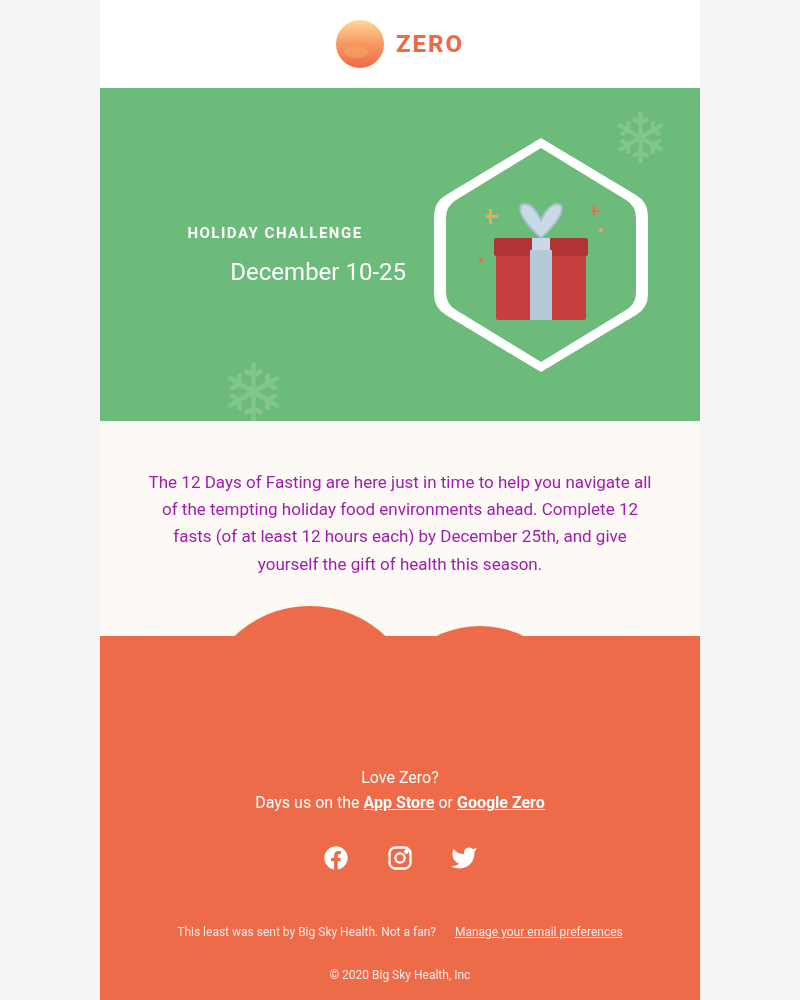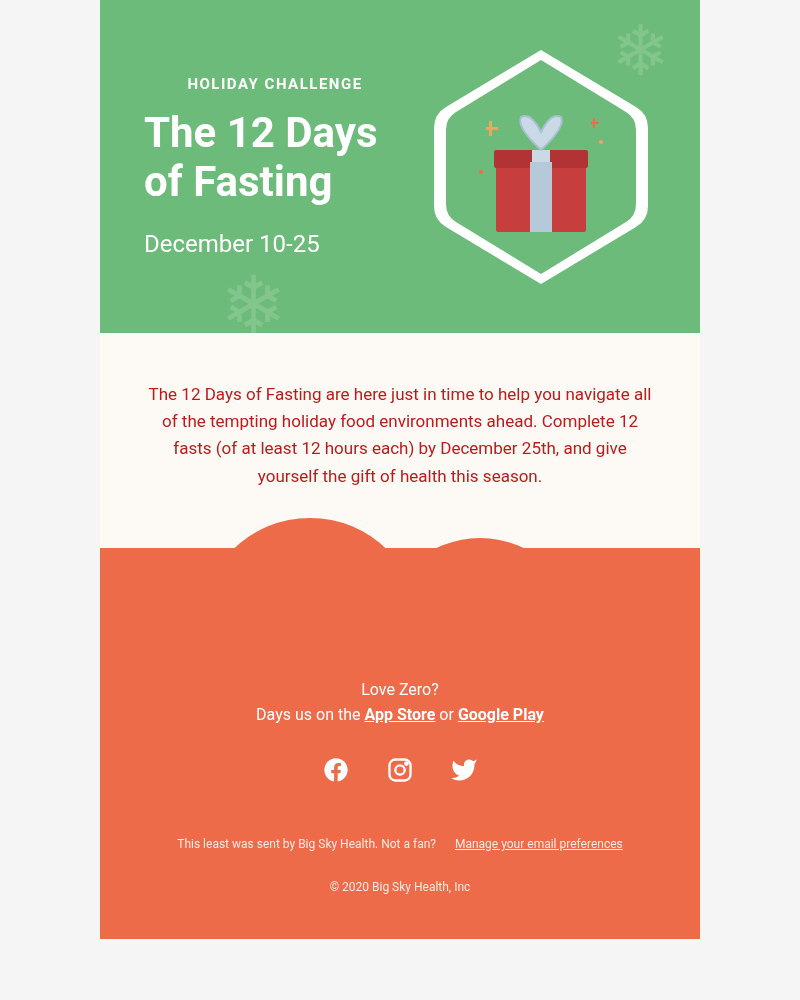--- a/index.html
+++ b/index.html
@@ -69,20 +69,21 @@
       color: white;
       font-size: 42px;
       font-weight: 700;
       line-height: 1.15;
       margin-bottom: 24px;
     }
     .hero-date {
       color: white;
       font-size: 24px;
       font-weight: 400;
+      text-align: right;
     }
     .hero-badge {
       width: 230px;
       height: 250px;
       position: relative;
       z-index: 2;
       flex-shrink: 0;
     }
     .hexagon {
       width: 100%;
@@ -94,21 +95,21 @@
       font-size: 70px;
       z-index: 1;
     }
     .sf1 { top: 10px; right: 30px; }
     .sf2 { bottom: -20px; left: 120px; font-size: 80px; }
     .body-section {
       padding: 48px 44px 60px;
       text-align: center;
     }
     .body-text {
-      color: #b91c1c;
+      color: #a21caf;
       font-size: 17px;
       line-height: 1.6;
       margin-bottom: 38px;
     }
     .cta-button {
       display: inline-block;
       background: #6dbb7a;
       color: white;
       font-size: 18px;
       font-weight: 700;
@@ -173,27 +174,30 @@
     .footer-legal a {
       color: rgba(255,255,255,0.85);
       text-decoration: underline;
       margin-left: 16px;
     }
   </style>
 </head>
 <body>
 
 <div class="email-container">
+  <div class="header">
+    <div class="logo-circle"></div>
+    <span class="logo-text">ZERO</span>
+  </div>
 
   <div class="hero">
     <span class="snowflake sf1">❄</span>
     <span class="snowflake sf2">❄</span>
     <div class="hero-text">
       <div class="eyebrow">HOLIDAY CHALLENGE</div>
-      <div class="hero-title">The 12 Days of Fasting</div>
       <div class="hero-date">December 10-25</div>
     </div>
     <div class="hero-badge">
       <svg class="hexagon" viewBox="0 0 230 250">
         <path d="M115,8 L210,65 Q222,72 222,86 L222,164 Q222,178 210,185 L115,242 L20,185 Q8,178 8,164 L8,86 Q8,72 20,65 Z" fill="white" stroke="white" stroke-width="0"></path>
         <path d="M115,18 L200,70 Q210,76 210,88 L210,162 Q210,174 200,180 L115,232 L30,180 Q20,174 20,162 L20,88 Q20,76 30,70 Z" fill="#6dbb7a"></path>
 
         <rect x="70" y="120" width="90" height="70" fill="#c73e3e" rx="2"></rect>
         <rect x="68" y="108" width="94" height="18" fill="#b23333" rx="2"></rect>
         <rect x="106" y="108" width="18" height="82" fill="#c9dae6"></rect>
@@ -216,21 +220,21 @@
   <div class="footer">
     <div class="cloud-edge">
       <div class="cloud c1"></div>
       <div class="cloud c2"></div>
       <div class="cloud c3"></div>
       <div class="cloud c4"></div>
       <div class="cloud c5"></div>
     </div>
     <div class="footer-text">
       <span>Love Zero?</span><br>
-      <span>Days us on the </span><a href="#">App Store</a><span> or </span><a href="#">Google Play</a>
+      <span>Days us on the </span><a href="#">App Store</a><span> or </span><a href="#">Google Zero</a>
     </div>
     <div class="social-icons">
       <svg class="social-icon" viewBox="0 0 24 24" fill="currentColor">
         <path d="M12 2C6.48 2 2 6.48 2 12c0 4.96 3.63 9.07 8.38 9.87v-6.99H7.9V12h2.48V9.79c0-2.45 1.46-3.8 3.69-3.8 1.07 0 2.19.19 2.19.19v2.41h-1.23c-1.22 0-1.6.76-1.6 1.53V12h2.72l-.43 2.88h-2.29v6.99C18.37 21.07 22 16.96 22 12c0-5.52-4.48-10-10-10z"></path>
       </svg>
       <svg class="social-icon" viewBox="0 0 24 24" fill="none" stroke="currentColor" stroke-width="2">
         <rect x="3" y="3" width="18" height="18" rx="5"></rect>
         <circle cx="12" cy="12" r="4"></circle>
         <circle cx="17.5" cy="6.5" r="1" fill="currentColor"></circle>
       </svg>

